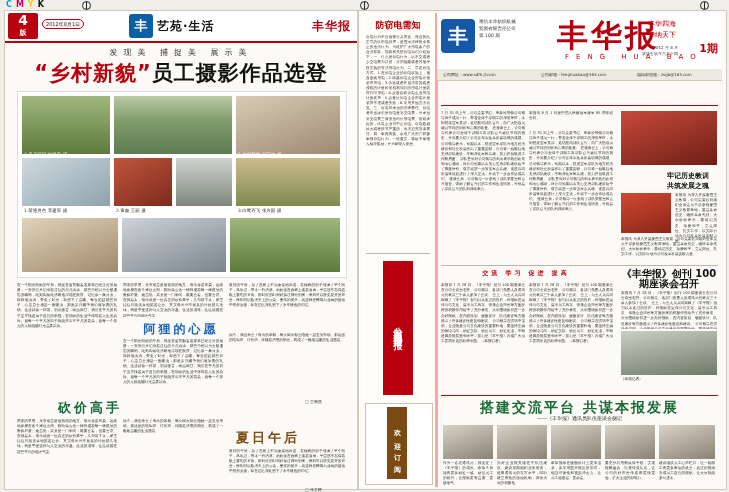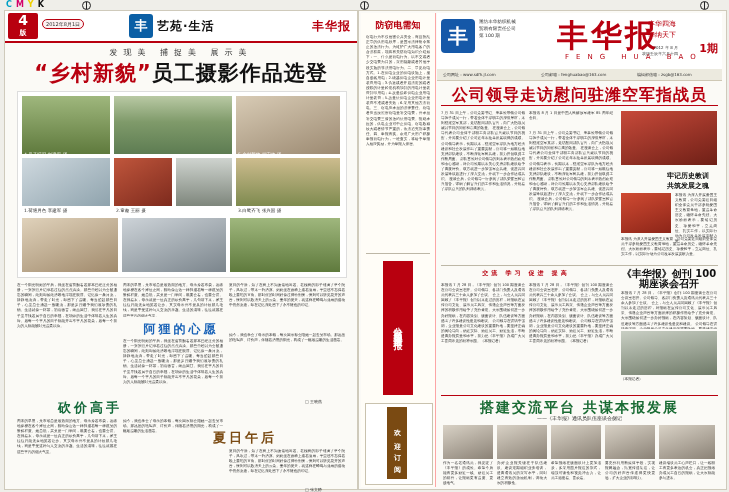--- a/index.html
+++ b/index.html
@@ -46,31 +46,31 @@
   .g-kid{background:linear-gradient(150deg,#cfd9df,#8fa3ad);}
   .g-red{background:linear-gradient(150deg,#c0563c,#7d2a1d);}
   .g-street{background:linear-gradient(180deg,#cfd4cf,#7e867c);}
   .g-desk{background:linear-gradient(160deg,#cdd3d8,#7b858c);}
   .g-field{background:linear-gradient(180deg,#cdbc8e,#7e8a4f);}
   .g-indoor{background:linear-gradient(160deg,#e0d2bb,#a08a6c);}
   .colTitle1{position:absolute;left:96px;top:310px;width:160px;text-align:center;font-size:12px;font-weight:bold;
              color:#1a63b8;letter-spacing:3px;}
   .colTitle2{position:absolute;left:25px;top:388px;width:120px;text-align:center;font-size:13px;font-weight:bold;
              color:#166a3c;letter-spacing:3px;}
-  .colTitle3{position:absolute;left:180px;top:418px;width:120px;text-align:center;font-size:13px;font-weight:bold;
+  .colTitle3{position:absolute;left:203px;top:418px;width:120px;text-align:center;font-size:13px;font-weight:bold;
              color:#7a4a12;letter-spacing:3px;}
 
   .txt{position:absolute;font-size:3.6px;line-height:5.1px;color:#2b2b2b;text-align:justify;
        word-break:break-all;overflow:hidden;}
   .byline{position:absolute;font-size:4px;color:#444;}
 
   
   .rightpage{left:358px;top:10px;width:367px;height:478px;background:#fbfaf6;border:1px solid #cfcabb;}
 
-  .sidecol{position:absolute;left:2px;top:2px;width:74px;height:474px;background:#fffdf7;border-right:1px solid #fca5a5;}
+  .sidecol{position:absolute;left:2px;top:2px;width:74px;height:474px;background:#fffdf7;border-right:3px solid #fca5a5;}
   .sideHead{position:absolute;left:6px;top:6px;width:62px;text-align:center;font-size:9px;font-weight:bold;color:#b8000f;}
   .sideBox{position:absolute;left:4px;width:66px;border:1px solid #c9c2ae;background:#fff;}
   .vtitle{position:absolute;writing-mode:vertical-rl;text-orientation:upright;font-weight:bold;color:#fff;
           background:#b8000f;letter-spacing:2px;text-align:center;}
 
   .rmast{position:absolute;left:78px;top:2px;width:285px;height:56px;background:#fff;border-bottom:3px solid #b8000f;}
   .rlogo{position:absolute;left:4px;top:6px;width:34px;height:34px;background:#1558a8;border-radius:4px;color:#fff;
          text-align:center;line-height:34px;font-size:20px;font-weight:bold;}
   .rcomp{position:absolute;left:42px;top:5px;font-size:4.6px;color:#333;line-height:7px;}
   .rname{position:absolute;left:120px;top:2px;font-size:31px;font-weight:bold;color:#b8000f;letter-spacing:3px;
@@ -197,21 +197,20 @@
 农历壬辰年六月十四</div>
       <div class="rissue">1期</div>
     </div>
 
     <div class="rbar">
       <span style="left:6px;">公司网址：www.sdfh.jl.com</span>
       <span style="left:104px;">公司邮箱：fenghuabao@163.com</span>
       <span style="left:200px;">编辑部信箱：zsgb@163.com</span>
     </div>
 
-    <div class="rheadline">公司领导走访慰问驻潍空军指战员</div>
     <div class="rule" style="left:82px;top:94px;width:277px;"></div>
 
     <div class="txt" style="left:82px;top:100px;width:84px;height:150px;">7 月 31 日上午，公司党委书记、董事长带领公司领导班子成员一行，带着全体干部职工的深情厚谊，来到驻潍空军某部，走访慰问部队官兵，向广大指战员致以节日的问候和崇高的敬意。
 在座谈会上，公司领导代表公司全体干部职工向部队官兵致以节日的祝贺，并简要介绍了公司近年来改革发展取得的成绩。公司领导表示，长期以来，驻潍空军部队为地方经济建设和社会发展作出了重要贡献，公司将一如既往地支持部队建设，不断深化军民共建，努力开创双拥工作新局面。
 部队首长对公司领导的到来表示热烈欢迎和衷心感谢，对公司长期以来关心支持部队建设给予了高度评价。双方就进一步加强军企共建、促进共同发展等议题进行了深入交流，并就下一步合作达成共识。
 座谈会后，公司领导一行参观了部队荣誉室和官兵宿舍，详细了解官兵们的工作和生活情况，并观看了部队官兵的队列训练表演。</div>
     <div class="txt" style="left:170px;top:100px;width:84px;height:18px;">本报讯  8 月 1 日是中国人民解放军建军 85 周年纪念日。</div>
 
     <div class="ph photoRed" style="left:262px;top:100px;width:96px;height:54px;"></div>
     <div class="txt" style="left:170px;top:120px;width:84px;height:130px;">7 月 31 日上午，公司党委书记、董事长带领公司领导班子成员一行，带着全体干部职工的深情厚谊，来到驻潍空军某部，走访慰问部队官兵，向广大指战员致以节日的问候和崇高的敬意。

